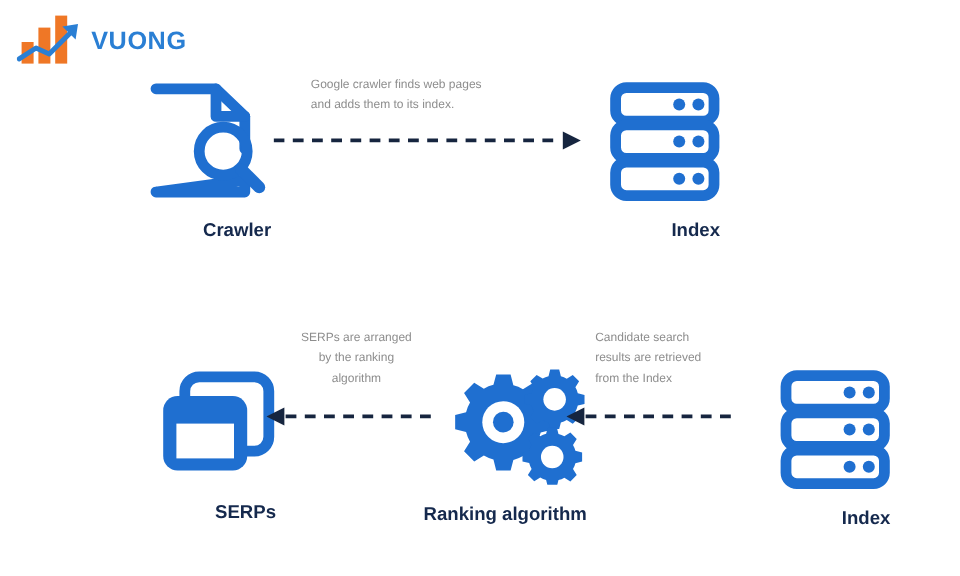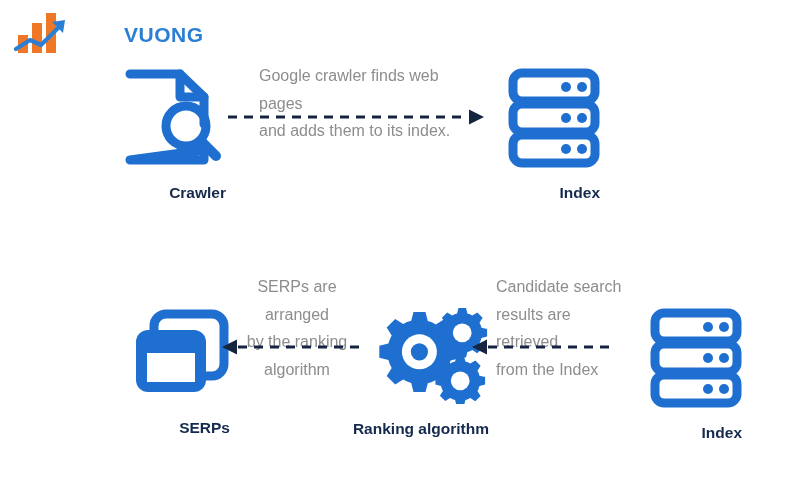--- a/index.html
+++ b/index.html
@@ -26,21 +26,20 @@
     display: flex;
     align-items: center;
     gap: 6px;
   }
   #logo-mark { width: 56px; height: 50px; flex: none; }
   #logo-text {
     display: flex;
     flex-direction: column;
     justify-content: center;
     line-height: 1.0;
-    margin-left: 48px;
   }
   #logo-text .l1 {
     font-size: 21px;
     font-weight: bold;
     color: #2a7fd4;
     letter-spacing: 0.5px;
   }
   #logo-text .l2 {
     font-size: 21px;
     font-weight: bold;
@@ -71,21 +70,21 @@
 
   #node-crawler   { left: 96px;  top: 68px;  width: 130px; }
   #node-index-top { left: 470px; top: 68px;  width: 130px; }
   #node-serps     { left: 100px; top: 308px; width: 130px; }
   #node-ranking   { left: 349px; top: 306px; width: 140px; }
   #node-index-bot { left: 612px; top: 308px; width: 130px; }
 
   
   .caption {
     position: absolute;
-    font-size: 16px;
+    font-size: 10px;
     line-height: 1.72;
     color: #8d8d8d;
     white-space: pre-line;
   }
   #caption-crawl  { left: 259px; top: 62px;  width: 200px; }
   #caption-serps  { left: 232px; top: 273px; width: 130px; text-align: center; }
   #caption-cand   { left: 496px; top: 273px; width: 140px; }
 
   
   .arrow { position: absolute; }

